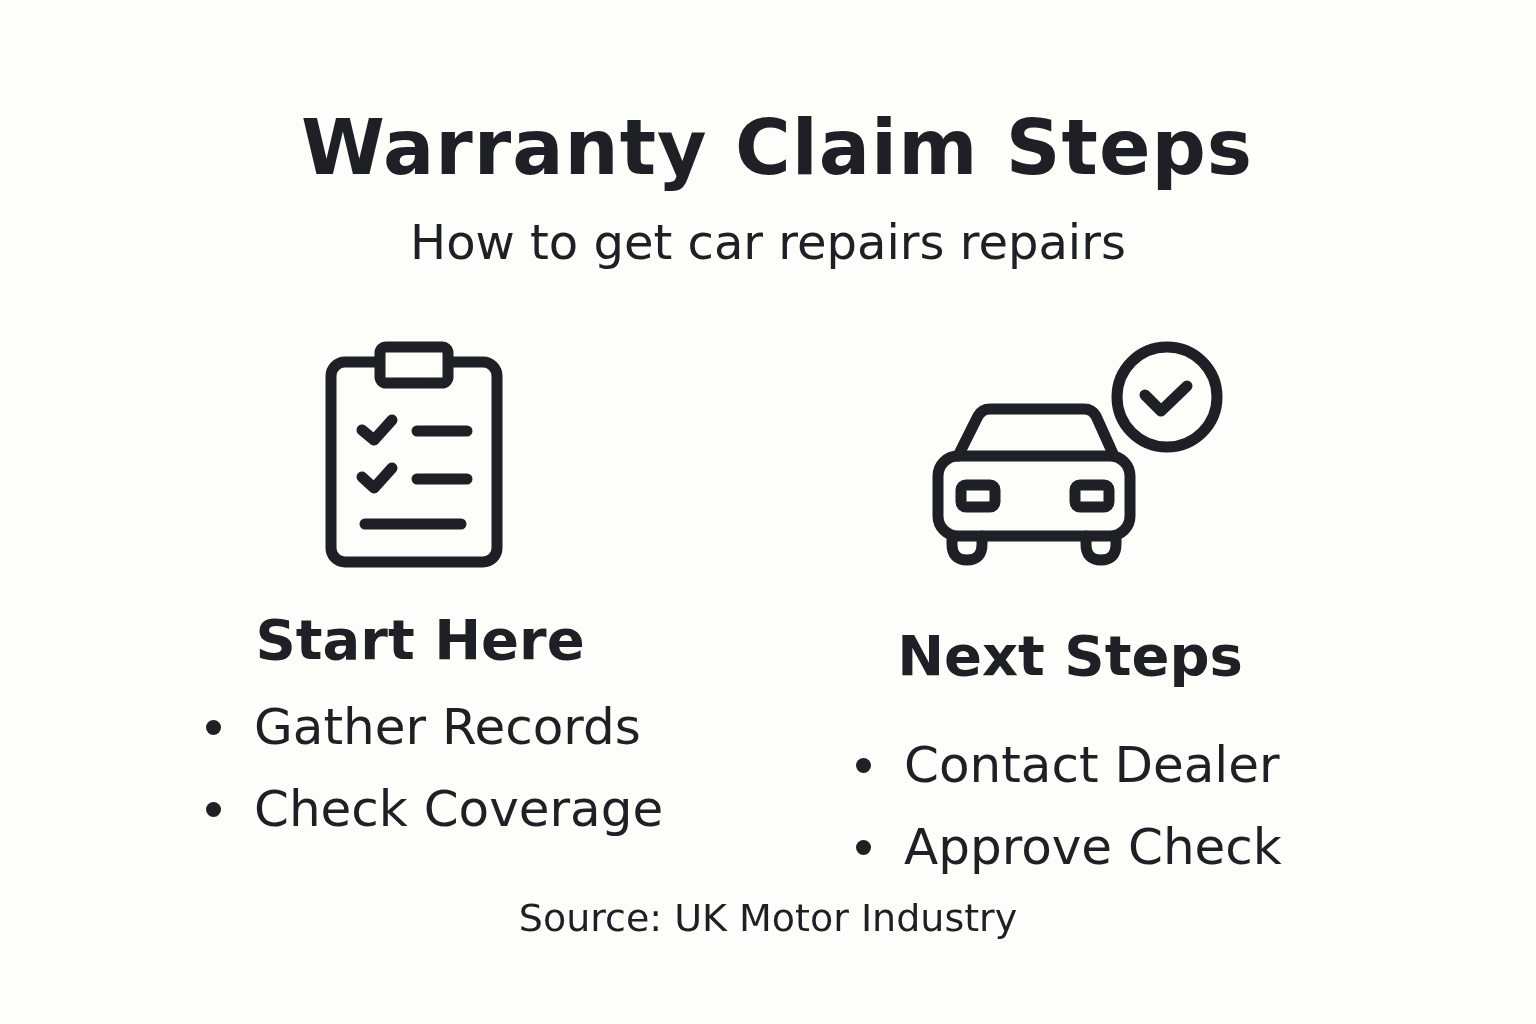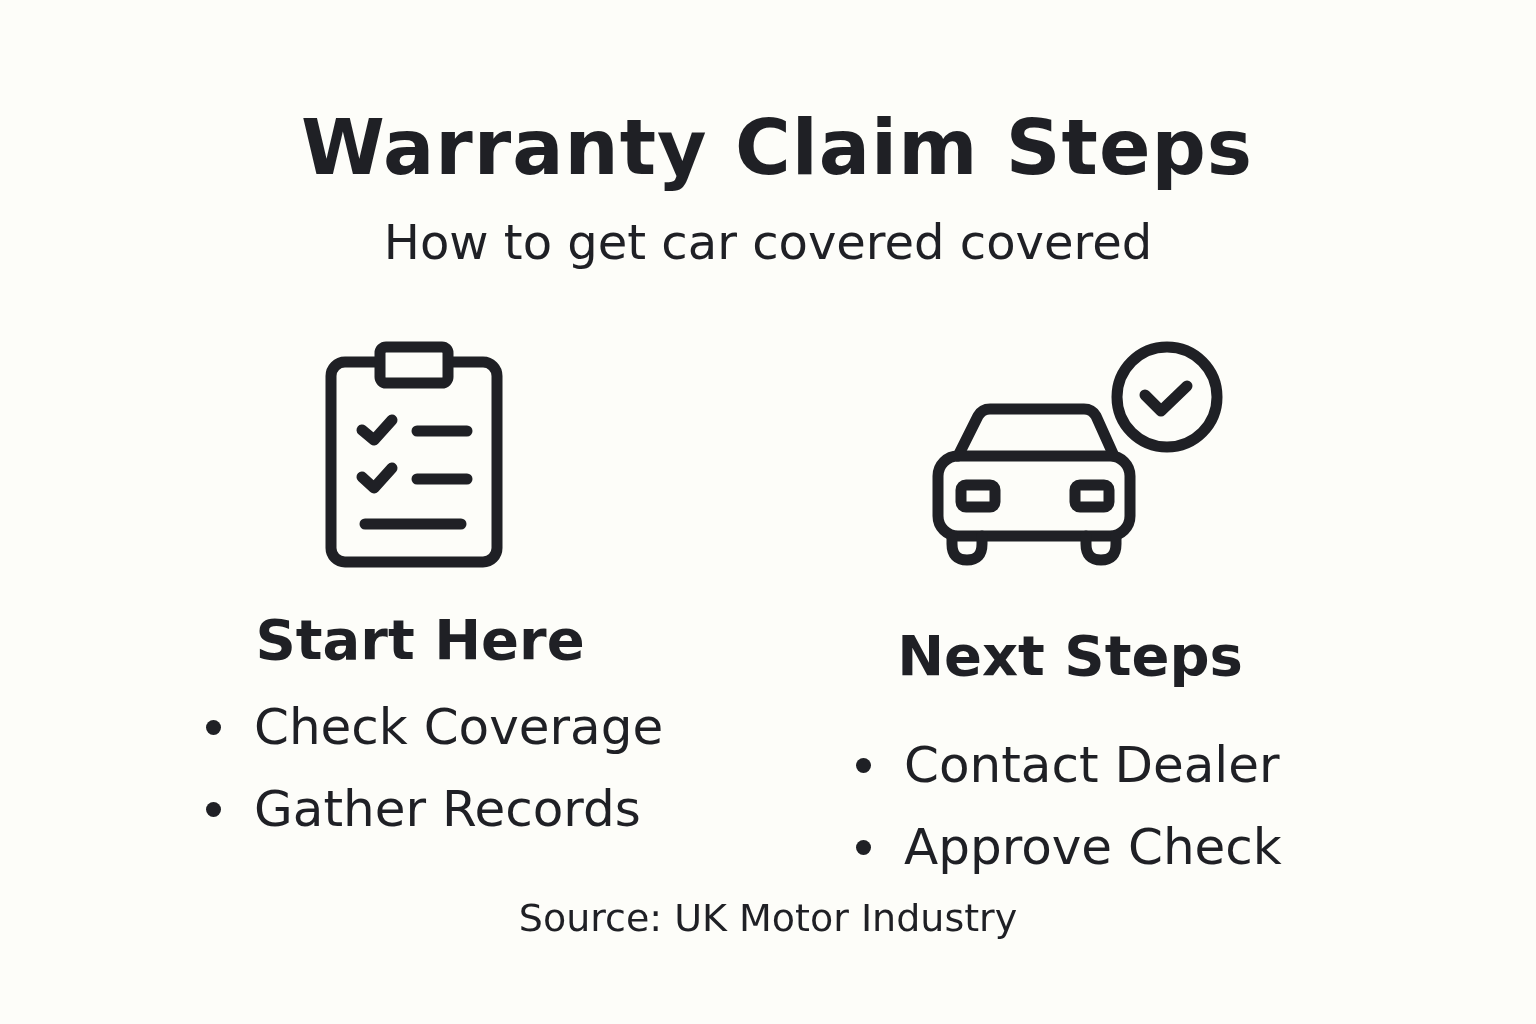--- a/index.html
+++ b/index.html
@@ -41,42 +41,42 @@
   }
   .source {
     position: absolute; left: 0; width: 1536px; top: 894px;
     text-align: center; font-size: 38px; line-height: 48px;
   }
 </style>
 </head>
 <body>
 
 <div class="title">Warranty Claim Steps</div>
-<div class="subtitle">How to get car covered covered</div>
+<div class="subtitle">How to get car repairs repairs</div>
 
 <div class="icon" style="left:322px; top:340px;">
   <svg width="184" height="232" viewBox="0 0 184 232" fill="none" stroke="#1f2025" stroke-width="11" stroke-linecap="round" stroke-linejoin="round">
     <rect x="9" y="22" width="166" height="200" rx="14"></rect>
     <rect x="58" y="7" width="68" height="36" rx="6" fill="#fdfdf9"></rect>
     <polyline points="40,90 52,100 70,80"></polyline>
     <line x1="95" y1="91" x2="145" y2="91"></line>
     <polyline points="40,137 52,148 70,128"></polyline>
     <line x1="95" y1="139" x2="145" y2="139"></line>
     <line x1="43" y1="184" x2="139" y2="184"></line>
   </svg>
 </div>
 <div class="col-heading" style="left:240px; width:360px; top:608px;">Start Here</div>
 <ul class="bullets" style="left:206px; top:686px;">
   <li>
       <span class="dot"></span>
-      <span>Check Coverage</span>
+      <span>Gather Records</span>
     </li>
   <li>
       <span class="dot"></span>
-      <span>Gather Records</span>
+      <span>Check Coverage</span>
     </li>
 </ul>
 
 <div class="icon" style="left:930px; top:338px;">
   <svg width="300" height="236" viewBox="0 0 300 236" fill="none" stroke="#1f2025" stroke-width="11" stroke-linecap="round" stroke-linejoin="round">
     <circle cx="237" cy="59" r="50"></circle>
     <polyline points="215,57 231,73 257,48"></polyline>
     <path d="M28,118 L48,78 Q52,71 60,71 L154,71 Q162,71 166,78 L184,118"></path>
     <rect x="8" y="118" width="192" height="80" rx="20"></rect>
     <rect x="31" y="147" width="34" height="22" rx="5"></rect>

